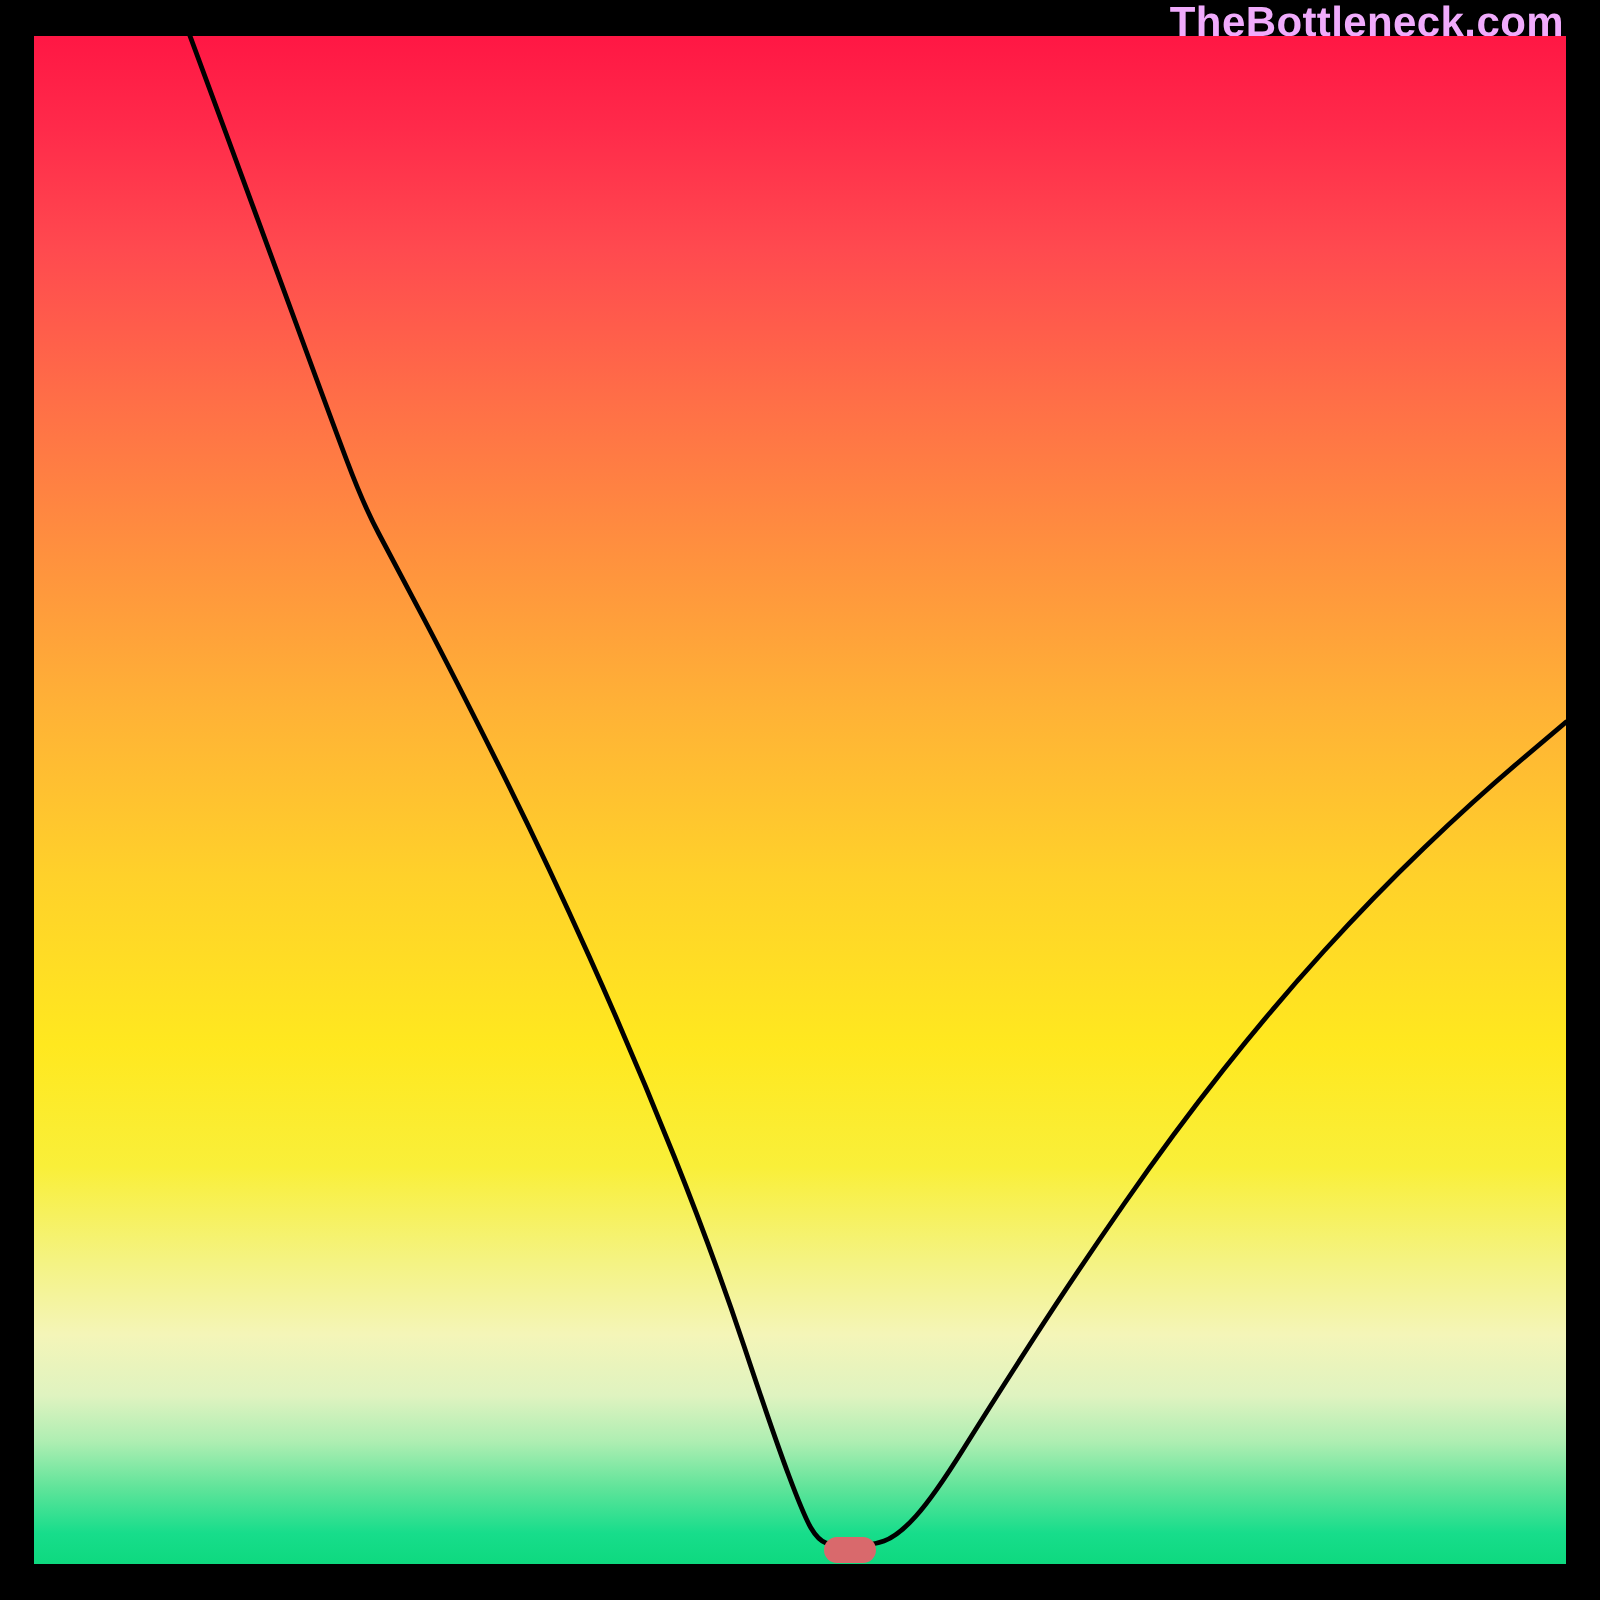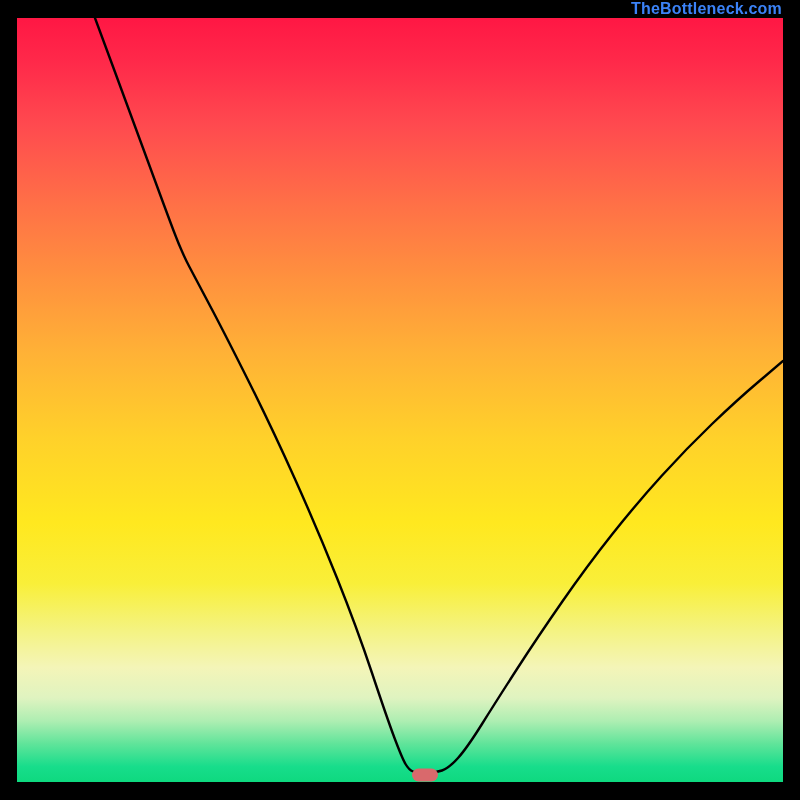--- a/index.html
+++ b/index.html
@@ -59,22 +59,22 @@
     width: 26px;
     height: 13px;
     border-radius: 7px;
     background: #d9696c;
     transform: translate(-50%, -50%);
   }
   .watermark {
     position: absolute;
     top: 0px;
     right: 18px;
-    color: #3b82f6;
-    font-size: 16px;
+    color: #f0abfc;
+    font-size: 21px;
     font-weight: 600;
     letter-spacing: 0.2px;
     white-space: nowrap;
   }
 </style>
 </head>
 <body>
 
 <div class="watermark">TheBottleneck.com</div>
 

